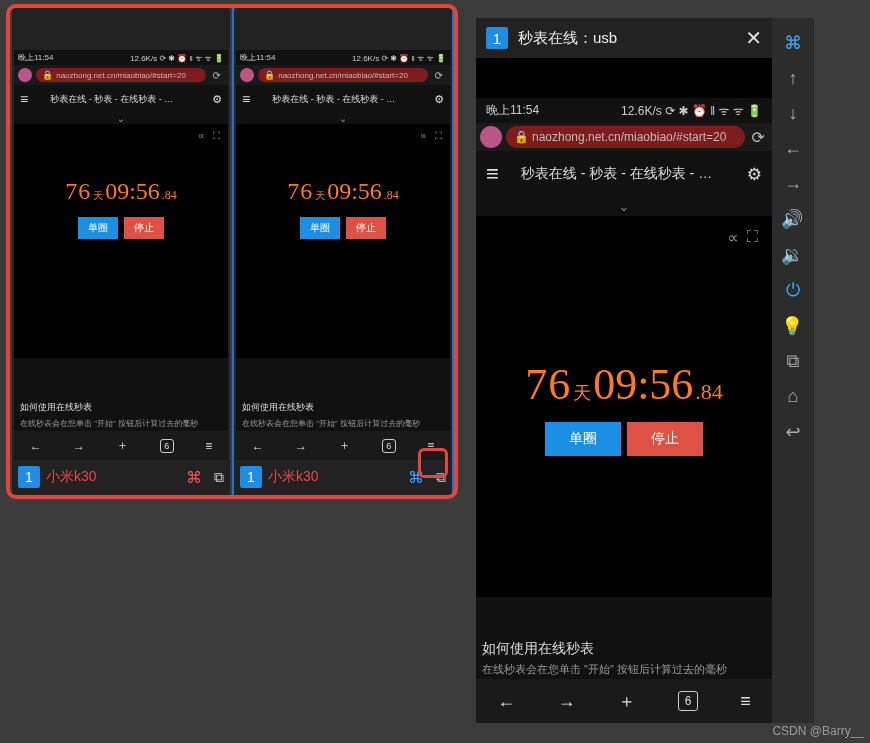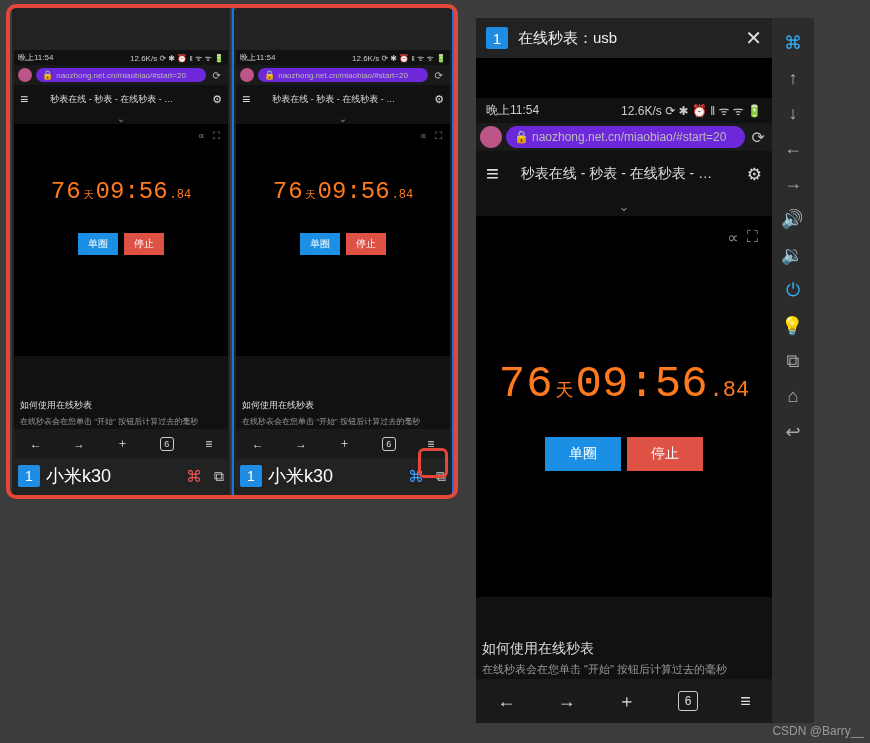--- a/index.html
+++ b/index.html
@@ -26,71 +26,71 @@
     .red-annot2 { position:absolute; left:418px; top:448px; width:30px; height:30px; border:3px solid #e5463a; border-radius:6px; z-index:6; pointer-events:none;}
 
     .status-bar {
       display:flex; justify-content:space-between; align-items:center;
       font-size:8px; color:#ccc; padding:2px 4px; background:#111;margin-top:40px;
     }
     .status-bar.big { font-size:12px; padding:4px 10px;}
     .url-bar { display:flex; align-items:center; gap:4px; background:#1a1a1a; padding:3px 4px;}
     .url-bar .avatar { width:14px; height:14px; border-radius:50%; background:#b58; }
     .url-bar.big .avatar{ width:22px;height:22px;}
-    .url-field { flex:1; background:#6d28d9; border-radius:10px; font-size:8px; color:#bbb; padding:2px 6px; display:flex; align-items:center; gap:3px;}
+    .url-field { flex:1; background:#7f1d1d; border-radius:10px; font-size:8px; color:#bbb; padding:2px 6px; display:flex; align-items:center; gap:3px;}
     .url-bar.big .url-field{ font-size:12px; padding:4px 8px; border-radius:14px;}
     .refresh-icn { color:#bbb; font-size:10px; padding:0 3px;}
     .url-bar.big .refresh-icn{font-size:16px;}
 
     .site-header{ display:flex; align-items:center; gap:22px; background:#111; color:#ddd; padding:6px 6px; font-size:9px;}
     .site-header.big{font-size:14px; padding:10px 10px;}
     .hamburger{ display:inline-block;}
     .hamburger::before{content:"≡"; font-size:14px;}
     .site-header.big .hamburger::before{font-size:22px;}
     .gear{ margin-left:auto;}
     .gear::before{content:"⚙"; font-size:11px;}
     .site-header.big .gear::before{font-size:17px;}
 
     .chev-down{ text-align:center; background:#111; color:#888; font-size:10px;}
     .site-header.big + .chev-down{font-size:13px; padding:2px 0;}
 
     .content-area{ flex:1; background:#000; position:relative; display:flex; flex-direction:column; align-items:center; }
     .top-icons{ display:flex; gap:8px; margin-left:auto; padding:6px 8px; color:#888; font-size:10px; align-self:flex-end;}
     .top-icons.big{font-size:16px; padding:12px 14px;}
 
-    .timer{ color:#ff7a1f; font-family:Liberation Mono, monospace; display:flex; align-items:baseline; gap:2px; margin-top:30px;}
+    .timer{ color:#ff7a1f; font-family:Liberation Serif, serif; display:flex; align-items:baseline; gap:2px; margin-top:30px;}
     .timer .big-num{ font-size:24px; letter-spacing:1px;}
     .timer .unit{ font-size:10px;}
     .timer .time{ font-size:24px;}
     .timer .ms{ font-size:12px;}
     .content-area.big .timer .big-num,.content-area.big .timer .time{font-size:44px;}
     .content-area.big .timer .unit{font-size:18px;}
     .content-area.big .timer .ms{font-size:22px;}
     .content-area.big .timer{margin-top:100px;}
 
-    .btns{ display:flex; gap:6px; margin-top:28px;align-items:flex-end;}
+    .btns{ display:flex; gap:6px; margin-top:12px;align-items:flex-end;}
     .btn{ border:none; font-size:10px; color:#fff; padding:4px 10px; cursor:pointer;}
     .content-area.big .btn{font-size:14px; padding:8px 24px;}
     .btn.lap{ background:#1a8fe3;}
     .btn.stop{ background:#de5145;}
 
     .howto{ margin-top:auto; width:100%; background:#111; padding:6px 6px 2px; }
     .howto .ht-title{ font-size:9px; color:#ddd;margin-top:37px;}
     .howto .ht-body{ font-size:8px; color:#999; margin-top:4px; white-space:nowrap; overflow:hidden;}
     .content-area.big .howto .ht-title{font-size:14px;}
     .content-area.big .howto .ht-body{font-size:11px;}
 
     .nav-bar{ display:flex; justify-content:space-around; align-items:center; background:#1a1a1a; padding:6px 0; color:#ddd; font-size:12px;}
     .nav-bar.big{ font-size:18px; padding:10px 0;}
     .nav-bar .tab-count{ border:1px solid #ccc; border-radius:3px; width:14px; height:14px; display:flex; align-items:center; justify-content:center; font-size:9px;}
     .nav-bar.big .tab-count{width:20px;height:20px;font-size:12px;}
 
     .thumb-footer{ display:flex; align-items:center; gap:6px; padding:6px 4px; background:#222;}
     .thumb-footer .num-badge{ background:#1f8de4; color:#fff; width:22px; height:22px; display:flex; align-items:center; justify-content:center; font-size:14px; border-radius:2px;}
-    .thumb-footer .dev-name{ font-size:18px; color:#ffffff;text-align:right;}
+    .thumb-footer .dev-name{ font-size:14px; color:#ef4444;text-align:right;}
     .thumb-footer .people-icn{ margin-left:auto; color:#e55; font-size:16px;}
     .thumb-footer .people-icn.blue{ color:#3aa0ff;}
     .thumb-footer .popout-icn{ color:#ccc; font-size:14px; margin-left:6px;}
 
     .right-panel{ position:absolute; left:476px; top:18px; width:338px; height:705px; background:#222; display:flex;}
     .right-main{ width:296px; display:flex; flex-direction:column;}
     .right-header{ display:flex; align-items:center; gap:10px; padding:8px 10px; font-size:15px;}
     .right-header .num-badge{ background:#1f8de4; width:22px; height:22px; display:flex; align-items:center; justify-content:center; color:#fff; border-radius:2px;}
     .right-header .conn-label{ color:#eee;}
     .right-header .close-x{ margin-left:auto; color:#ddd; font-size:20px; cursor:pointer;}
@@ -220,21 +220,21 @@
       <div class="people-icn blue">⌘</div>
       <div class="popout-icn">⧉</div>
     </div>
   </div>
 </div>
 
 <div class="right-panel">
   <div class="right-main">
     <div class="right-header">
       <div class="num-badge">1</div>
-      <div class="conn-label">在线秒表：usb</div>
+      <div class="conn-label">秒表在线：usb</div>
       <div class="close-x">✕</div>
     </div>
     <div class="right-viewport">
       <div class="status-bar big">
         <span>晚上11:54</span>
         <span><span>12.6K/s</span> <span>⟳ ✱ ⏰ ‖ ᯤ ᯤ 🔋</span></span>
       </div>
       <div class="url-bar big">
         <div class="avatar"></div>
         <div class="url-field">

